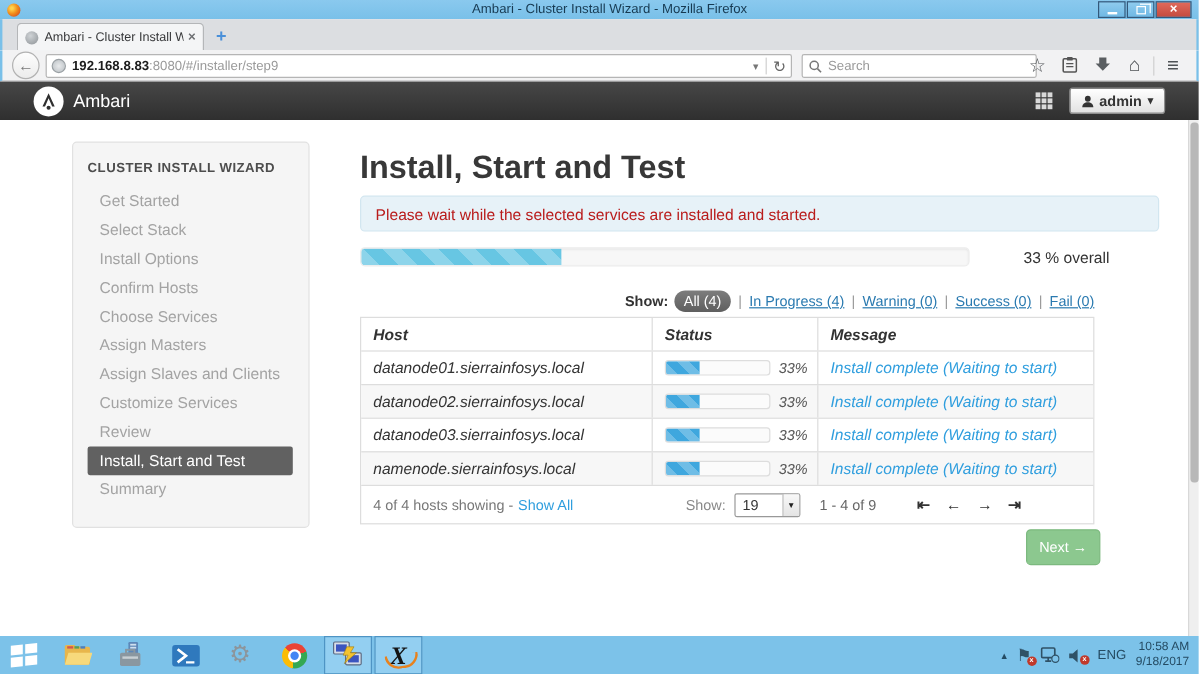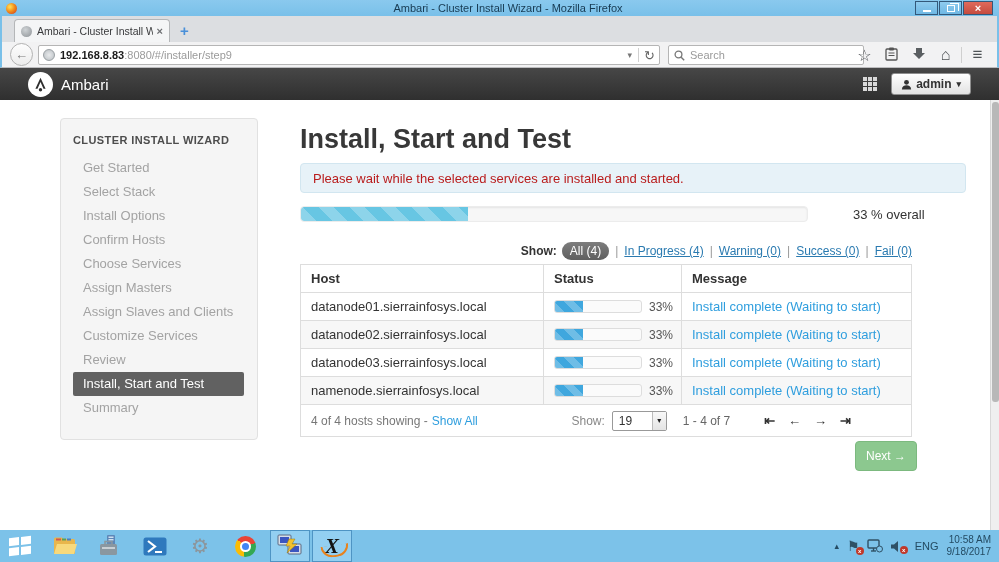--- a/index.html
+++ b/index.html
@@ -74,21 +74,21 @@
   
   .filterbar{position:absolute;left:300px;top:141px;width:612px;height:20px;display:flex;align-items:center;justify-content:flex-end;font-size:12px;}
   .filter-show{font-weight:bold;color:#333;margin-right:5px;}
   .filter-pill{background:linear-gradient(#7d7d7d,#5f5f5f);color:#fff;border-radius:10px;padding:2px 8px;font-size:12px;}
   .filter-link{color:#2a7ab0;text-decoration:underline;}
   .fsep{color:#999;margin:0 6px;}
   .fsep::before{content:"|";}
 
   
   .htable{position:absolute;left:300px;top:164px;width:612px;border:1px solid #ddd;background:#fff;}
-  .trow{display:flex;border-top:1px solid #ddd;}
+  .trow{display:flex;border-top:1px solid #ddd;font-style:italic;}
   .trow.head{border-top:none;}
   .tcell{padding:6px 10px;border-right:1px solid #ddd;display:flex;align-items:center;}
   .tcell:last-child{border-right:none;}
   .c-host{width:243px;}
   .c-status{width:138px;}
   .c-msg{width:229px;}
   .trow.head .tcell{font-weight:bold;color:#333;}
   .trow.stripe{background:#f7f7f7;}
   .row-track{width:88px;height:13px;background:#fbfbfb;border:1px solid #ddd;border-radius:3px;overflow:hidden;flex:none;}
   .row-fill{height:100%;background-color:#3fa7de;background-image:repeating-linear-gradient(45deg,rgba(255,255,255,.25) 0 7px,transparent 7px 14px);}
@@ -328,21 +328,21 @@
 
     <div class="tfoot">
       <span>4 of 4 hosts showing -</span>
       <span class="showall-link">Show All</span>
       <div class="tfoot-right">
         <span style="color:#888;">Show:</span>
         <div class="pagesize">
           <span class="val">19</span>
           <span class="dd">▾</span>
         </div>
-        <span class="range">1 - 4 of 7</span>
+        <span class="range">1 - 4 of 9</span>
         <div class="pager">
           <span class="pg">⇤</span>
           <span class="pg">←</span>
           <span class="pg">→</span>
           <span class="pg">⇥</span>
         </div>
       </div>
     </div>
   </div>
 

